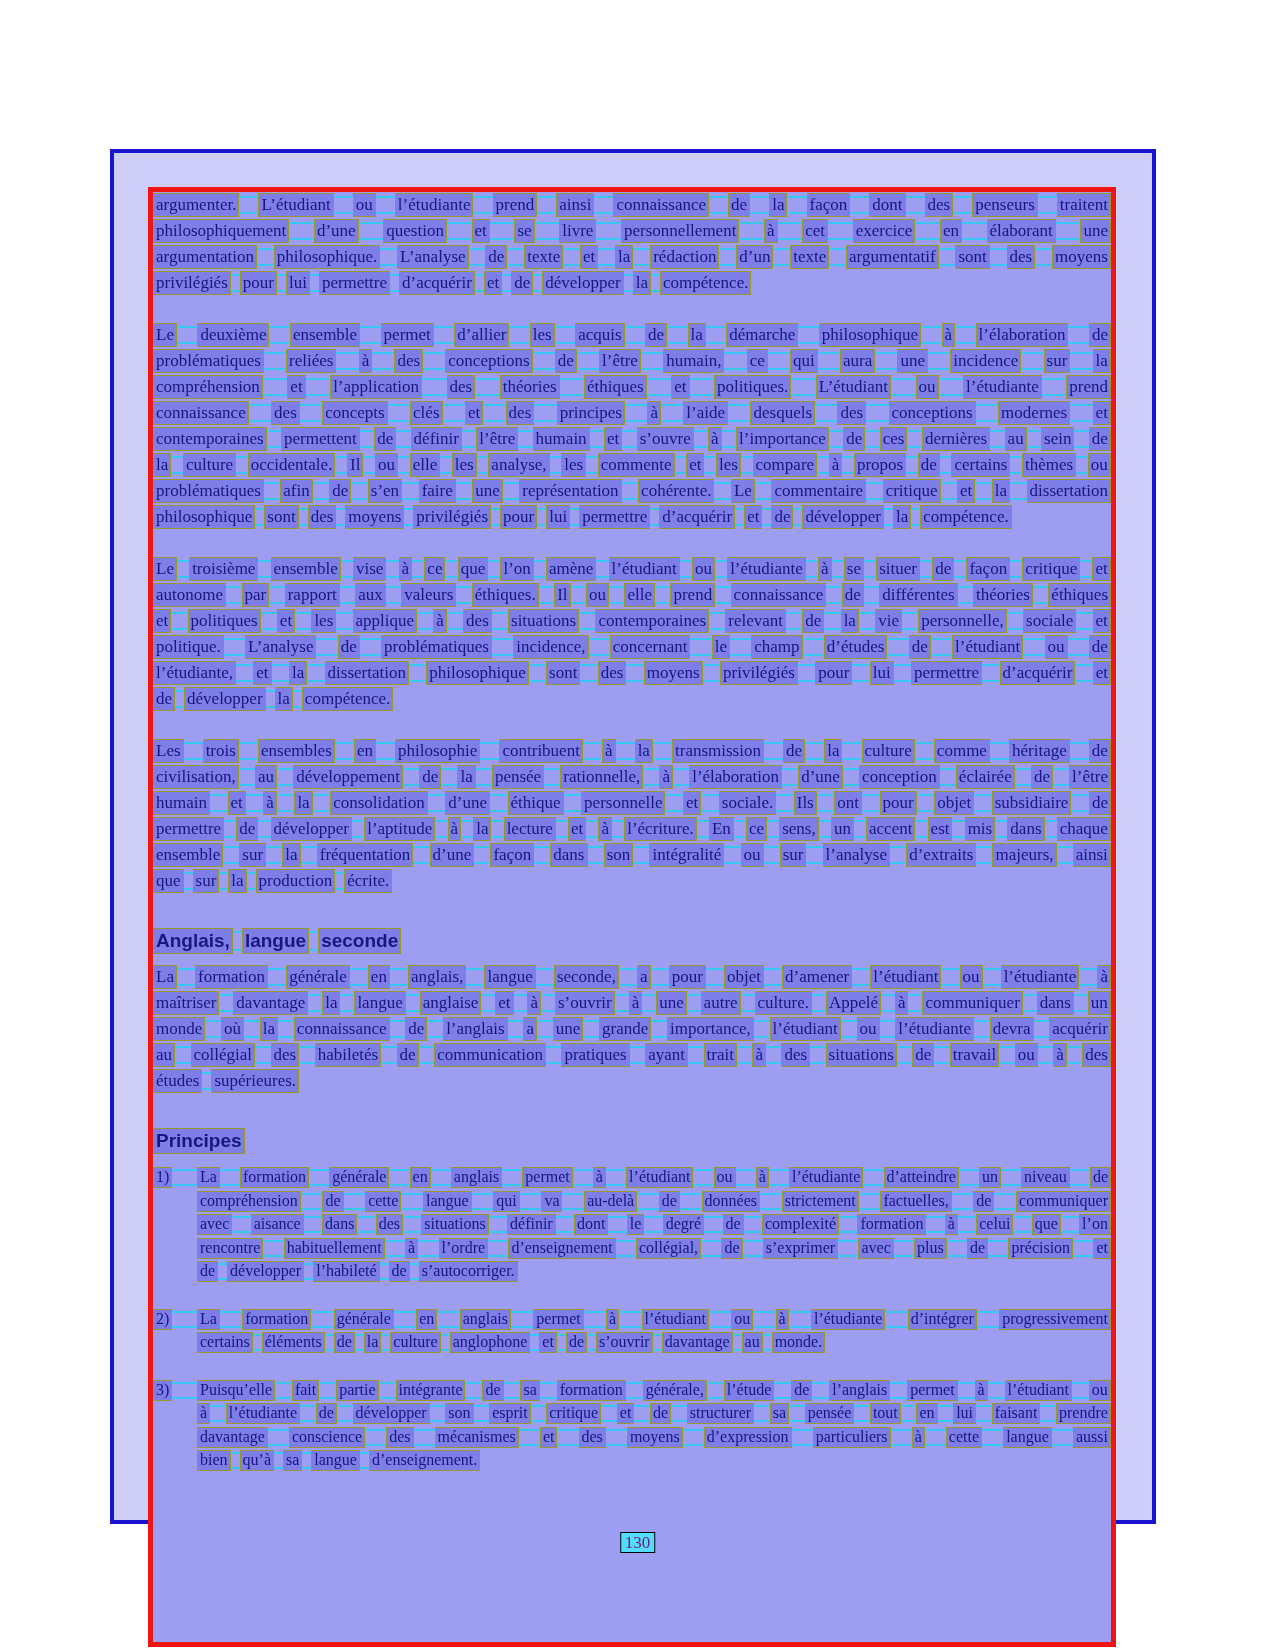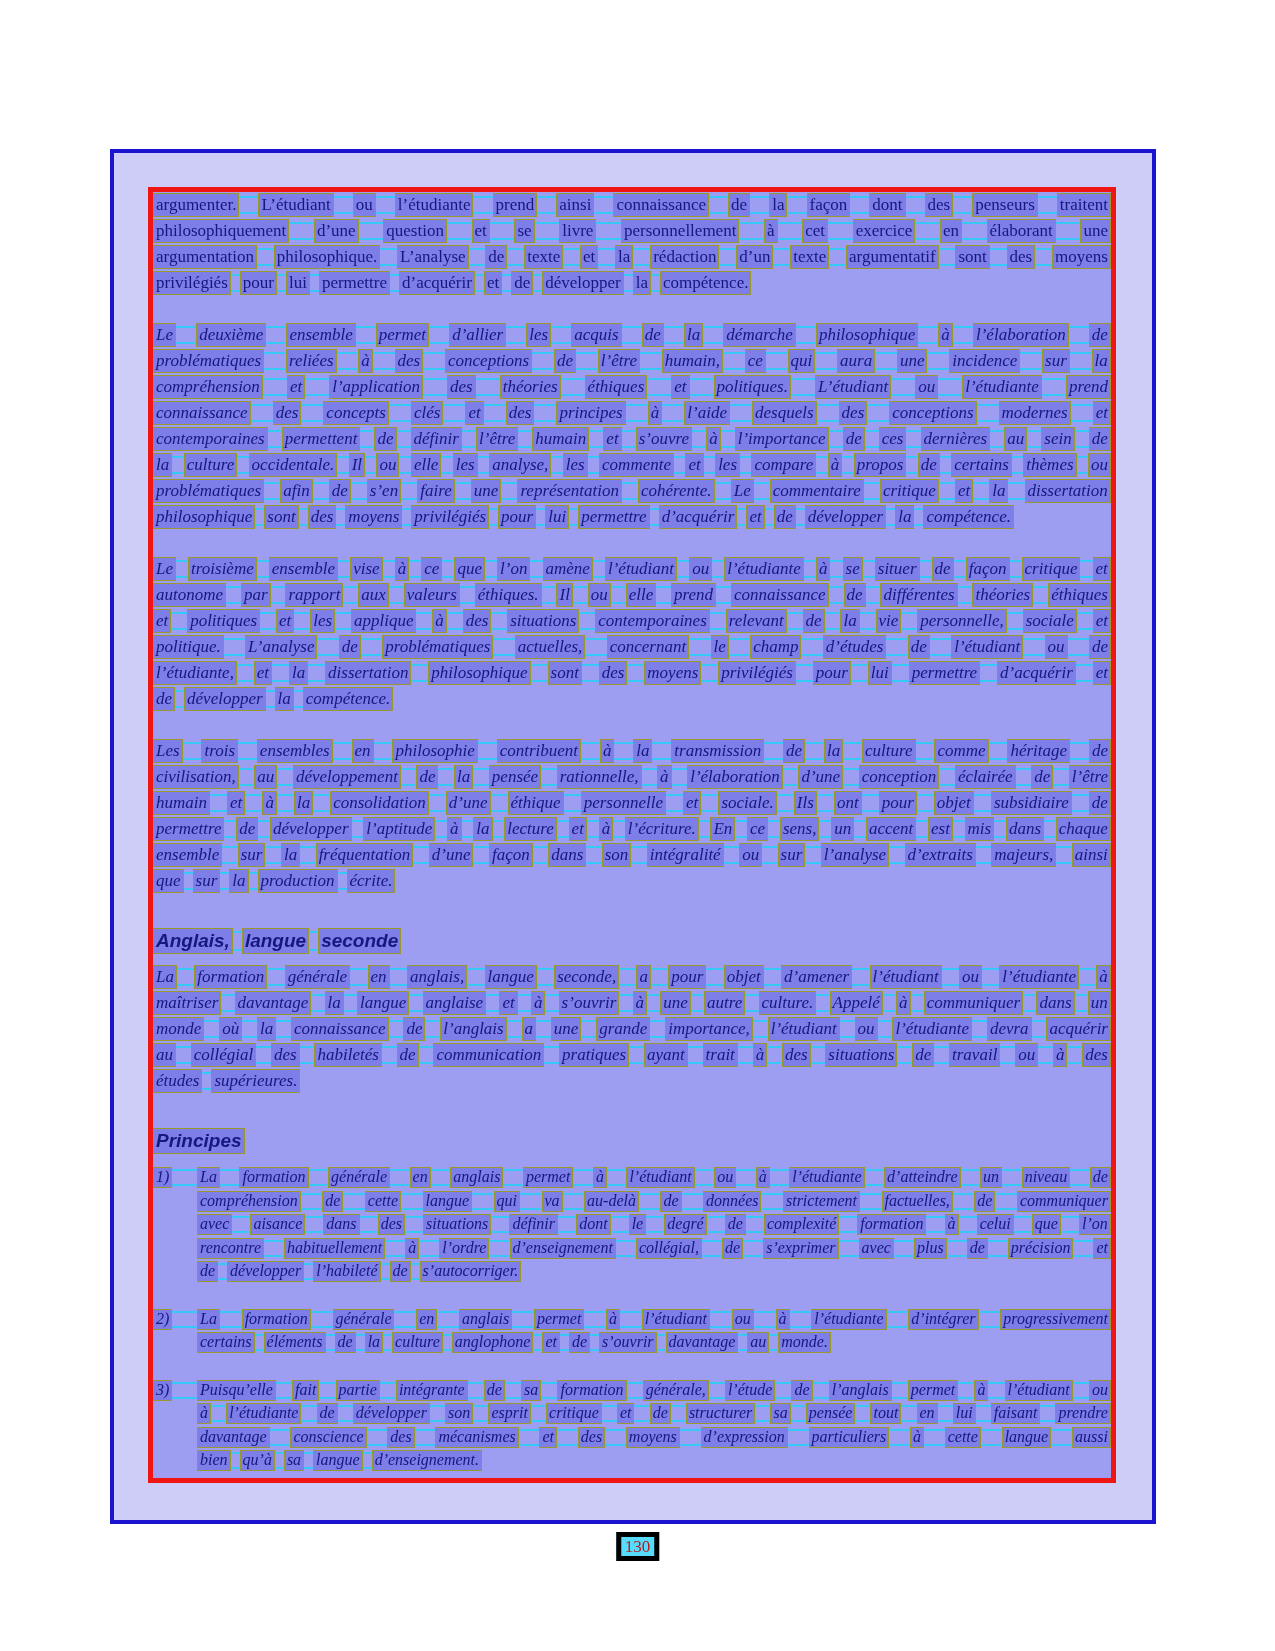--- a/index.html
+++ b/index.html
@@ -6,21 +6,21 @@
   body { width:1275px; height:1651px; position:relative; font-family:"Liberation Serif","DejaVu Serif",serif; }
 
   .page-box {
     position:absolute; left:110px; top:149px;
     width:1046px; height:1375px;
     border:4px solid #1a13cf; background:#cdcdf8;
     box-sizing:border-box;
   }
   .region-box {
     position:absolute; left:34px; top:34px;
-    width:968px; height:1296px;
+    width:968px; height:1460px;
     border:5px solid #ee1512; background:#9d9df1;
     box-sizing:border-box;
   }
   .region-inner { position:absolute; left:0; top:0; right:0; bottom:0; }
 
   
   .ln {
     height:26px; display:flex; justify-content:space-between; align-items:center;
     background:linear-gradient(to bottom,
       transparent 0, transparent 4px, #38c8f8 4px, #38c8f8 6px,
@@ -30,21 +30,21 @@
   .ln.last { width:fit-content; justify-content:flex-start; gap:9px; }
 
   
   .w {
     display:inline-block; box-sizing:border-box;
     background:#7e7ee9; border:1px solid #98982e;
     color:#17177e; padding:0 2px; height:24px;
     font-size:17px; line-height:21px; white-space:nowrap;
   }
 
-  .blk + .blk { margin-top:26px;font-style:italic; }
+  .blk + .blk { margin-top:26px; }
   .blk.heading { margin-top:33px; }
   .blk.heading + .blk { margin-top:9px; }
   .blk.heading + .blk.item { margin-top:11px; }
   .blk.item + .blk.item { margin-top:24px; }
 
   .blk.heading .ln { height:28px;
     background:linear-gradient(to bottom,
       transparent 0, transparent 4px, #38c8f8 4px, #38c8f8 6px,
       transparent 6px, transparent 22px, #38c8f8 22px, #38c8f8 24px,
       transparent 24px); }
@@ -60,22 +60,22 @@
   .ibody { flex:1; min-width:0; }
   .blk.item .ln { height:23.5px;
     background:linear-gradient(to bottom,
       transparent 0, transparent 3px, #38c8f8 3px, #38c8f8 5px,
       transparent 5px, transparent 18px, #38c8f8 18px, #38c8f8 20px,
       transparent 20px); }
   .blk.item .w { height:21px; font-size:16px; line-height:18px; }
 
   .page-number {
     position:absolute; left:50%; top:1532px; transform:translateX(-50%);
-    background:#55dcfc; border:5px solid #000000;
-    color:#b91c1c; font-size:17px; line-height:19px; padding:0 4px;
+    background:#55dcfc; border:1px solid #000000;
+    color:#701a75; font-size:17px; line-height:19px; padding:0 4px;
   }
 </style>
 </head>
 <body>
 
 <div class="page-box">
   <div class="region-box">
     <div class="region-inner">
         <div class="blk para">
           <div class="ln">
@@ -329,21 +329,21 @@
             <span class="w">vie</span>
             <span class="w">personnelle,</span>
             <span class="w">sociale</span>
             <span class="w">et</span>
           </div>
           <div class="ln">
             <span class="w">politique.</span>
             <span class="w">L’analyse</span>
             <span class="w">de</span>
             <span class="w">problématiques</span>
-            <span class="w">actuelles,</span>
+            <span class="w">incidence,</span>
             <span class="w">concernant</span>
             <span class="w">le</span>
             <span class="w">champ</span>
             <span class="w">d’études</span>
             <span class="w">de</span>
             <span class="w">l’étudiant</span>
             <span class="w">ou</span>
             <span class="w">de</span>
           </div>
           <div class="ln">

